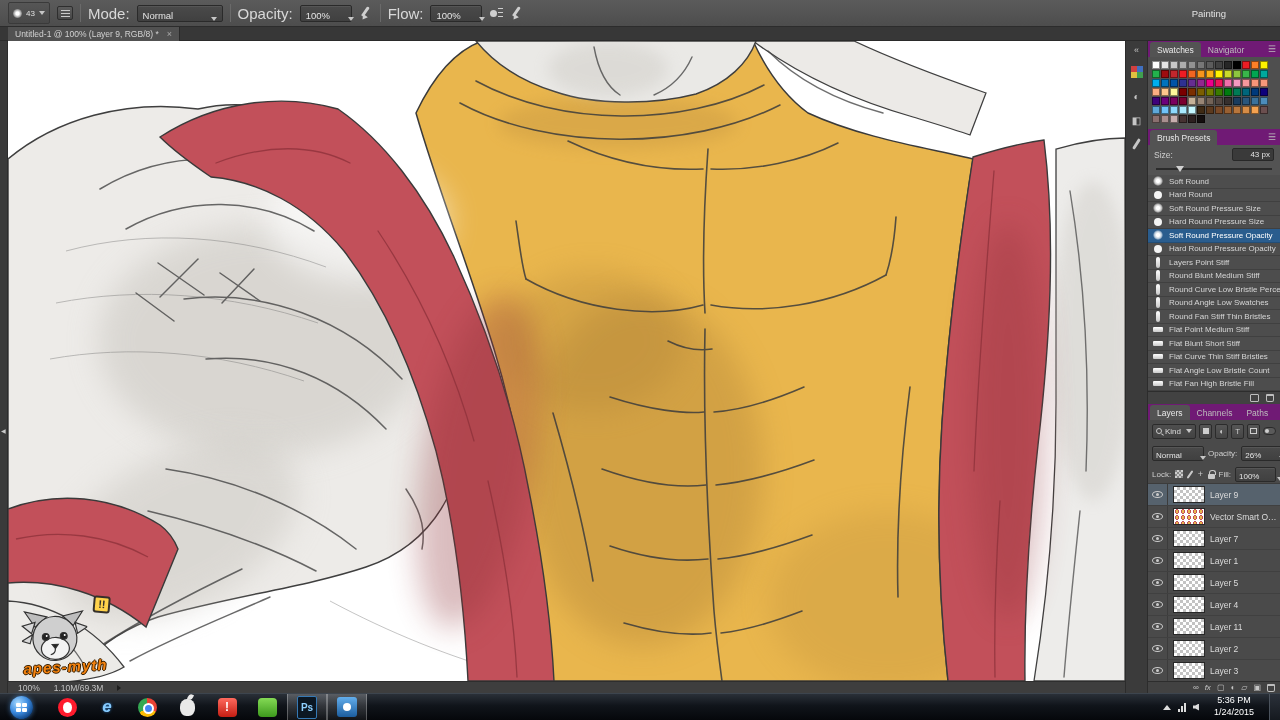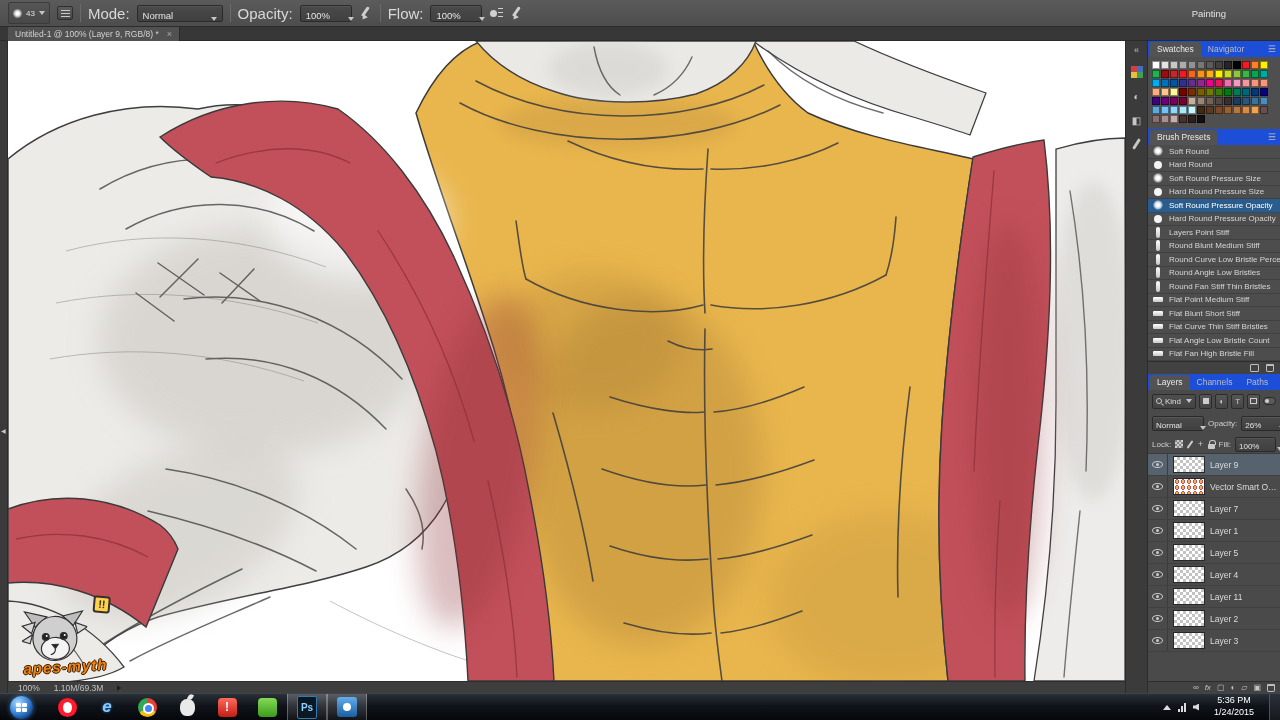--- a/index.html
+++ b/index.html
@@ -48,21 +48,21 @@
 .iconstrip{position:absolute;left:1125px;top:0;width:22px;height:652px;background:#3b3b3b;border-left:1px solid #2c2c2c;display:flex;flex-direction:column;align-items:center;padding-top:4px;gap:10px}
 .iconstrip .chev{font-size:9px;color:#c2c2c2}
 .stripe-icon{width:14px;height:14px;display:flex;align-items:center;justify-content:center;color:#c6c6c6;font-size:10px}
 .sw-mini{width:12px;height:12px;display:grid;grid-template-columns:6px 6px;grid-template-rows:6px 6px}
 .sw-mini i:nth-child(1){background:#d04040}.sw-mini i:nth-child(2){background:#4070c0}
 .sw-mini i:nth-child(3){background:#e0c040}.sw-mini i:nth-child(4){background:#40a050}
 .brush-mini{width:3px;height:12px;background:#c6c6c6;border-radius:2px;transform:rotate(32deg)}
 
 
 .panels{position:absolute;left:1147px;top:0;width:133px;height:652px;background:#4a4a4a;border-left:1px solid #2c2c2c;display:flex;flex-direction:column}
-.ptabs{height:16px;background:#1d4ed8;display:flex;align-items:center;padding-left:2px;position:relative;flex:0 0 auto}
+.ptabs{height:16px;background:#701a75;display:flex;align-items:flex-end;padding-left:2px;position:relative;flex:0 0 auto}
 .ptab{height:15px;display:flex;align-items:center;padding:0 7px;font-size:8.5px;color:#bdbdbd}
 .ptab.active{background:#535353;color:#e9e9e9;border-radius:3px 3px 0 0}
 .pmenu{position:absolute;right:4px;top:3px;font-size:9px;color:#bdbdbd}
 
 .swatch-grid{background:#4f4f4f;padding:4px 3px 2px 4px;height:72px;overflow:hidden;flex:0 0 auto}
 .swatch{width:8px;height:8px;float:left;margin:0 1px 1px 0;border:1px solid rgba(0,0,0,.45);display:block}
 
 .sizebar{height:30px;background:#535353;padding:3px 6px 0;flex:0 0 auto}
 .sizerow{display:flex;align-items:center;gap:6px}
 .sizerow .lbl{font-size:8.5px;color:#cfcfcf}
@@ -436,20 +436,29 @@
         <span class="swatch" style="background: rgb(200, 175, 175);"></span>
         <span class="swatch" style="background: rgb(70, 50, 50);"></span>
         <span class="swatch" style="background: rgb(45, 32, 32);"></span>
         <span class="swatch" style="background: rgb(20, 14, 14);"></span>
       </div>
 
     <div class="ptabs">
       <span class="ptab active">Brush Presets</span>
       <span class="pmenu">☰</span>
     </div>
+    <div class="sizebar">
+      <div class="sizerow">
+        <span class="lbl">Size:</span>
+        <span class="sizebox">43 px</span>
+      </div>
+      <div class="slider">
+          <span class="knob"></span>
+        </div>
+    </div>
     <div class="brush-list">
         <div class="brush-row">
           <span class="bi soft"></span>
           <span>Soft Round</span>
         </div>
         <div class="brush-row">
           <span class="bi hard"></span>
           <span>Hard Round</span>
         </div>
         <div class="brush-row">
@@ -475,21 +484,21 @@
         <div class="brush-row">
           <span class="bi bristle"></span>
           <span>Round Blunt Medium Stiff</span>
         </div>
         <div class="brush-row">
           <span class="bi bristle"></span>
           <span>Round Curve Low Bristle Percent</span>
         </div>
         <div class="brush-row">
           <span class="bi bristle"></span>
-          <span>Round Angle Low Bristles</span>
+          <span>Round Angle Low Swatches</span>
         </div>
         <div class="brush-row">
           <span class="bi bristle"></span>
           <span>Round Fan Stiff Thin Bristles</span>
         </div>
         <div class="brush-row">
           <span class="bi flat"></span>
           <span>Flat Point Medium Stiff</span>
         </div>
         <div class="brush-row">

